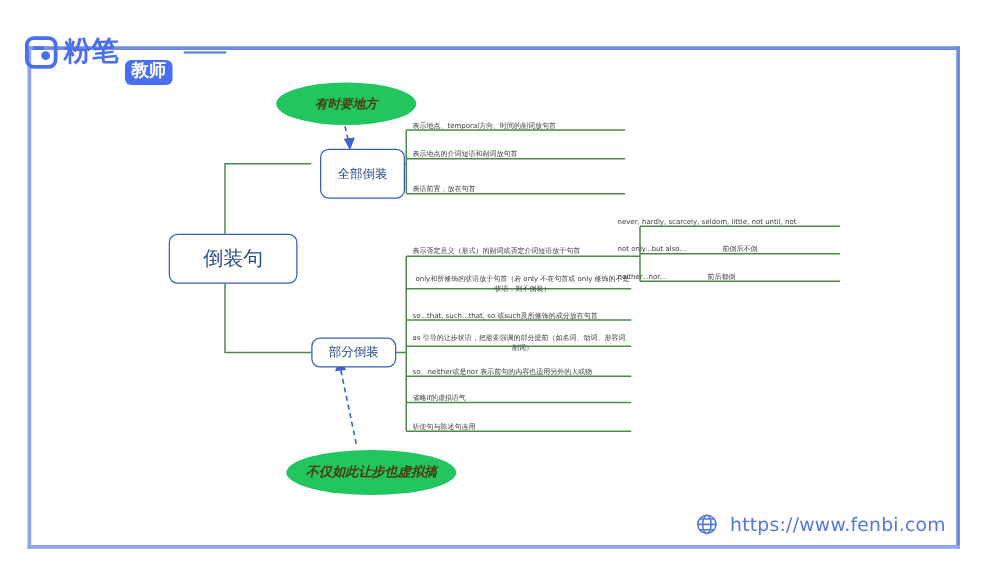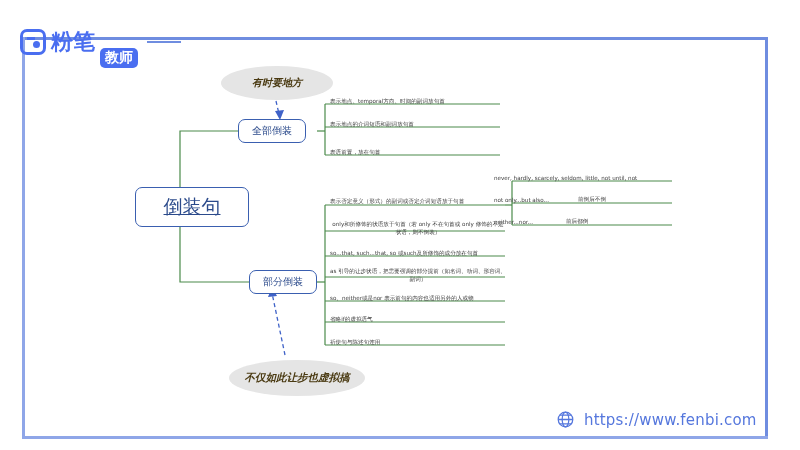--- a/index.html
+++ b/index.html
@@ -48,26 +48,26 @@
   
   svg.links{position:absolute;left:0;top:0;width:800px;height:450px;}
 
   
   .node{
     position:absolute;box-sizing:border-box;
     display:flex;align-items:center;justify-content:center;
     background:#ffffff;border:1.4px solid #3a5fb0;border-radius:7px;
     color:#2b4a8b;font-family:"DejaVu Sans",sans-serif;
   }
-  .node-root{left:135px;top:187px;width:114px;height:40px;font-size:19px;border-width:1.6px;text-decoration:underline;}
-  .node-b1{left:238px;top:119px;width:68px;height:24px;font-size:10px;}
+  .node-root{left:135px;top:187px;width:103px;height:40px;font-size:16px;border-width:1.6px;}
+  .node-b1{left:256px;top:119px;width:68px;height:40px;font-size:10px;}
   .node-b2{left:249px;top:270px;width:68px;height:24px;font-size:10px;}
 
   .ellipse{
-    position:absolute;border-radius:50%;background:#e5e5e5;
+    position:absolute;border-radius:50%;background:#22c55e;
     display:flex;align-items:center;justify-content:center;
     color:#4a3a12;font-family:"DejaVu Sans",sans-serif;font-style:italic;font-weight:700;
   }
   .ell-top{left:221px;top:66px;width:112px;height:34px;font-size:10px;}
   .ell-bottom{left:229px;top:360px;width:136px;height:36px;font-size:10.5px;}
 
   
   .leaf{
     position:absolute;color:#3b3b3b;font-family:"DejaVu Sans",sans-serif;
     font-size:5.6px;line-height:1.5;white-space:nowrap;

